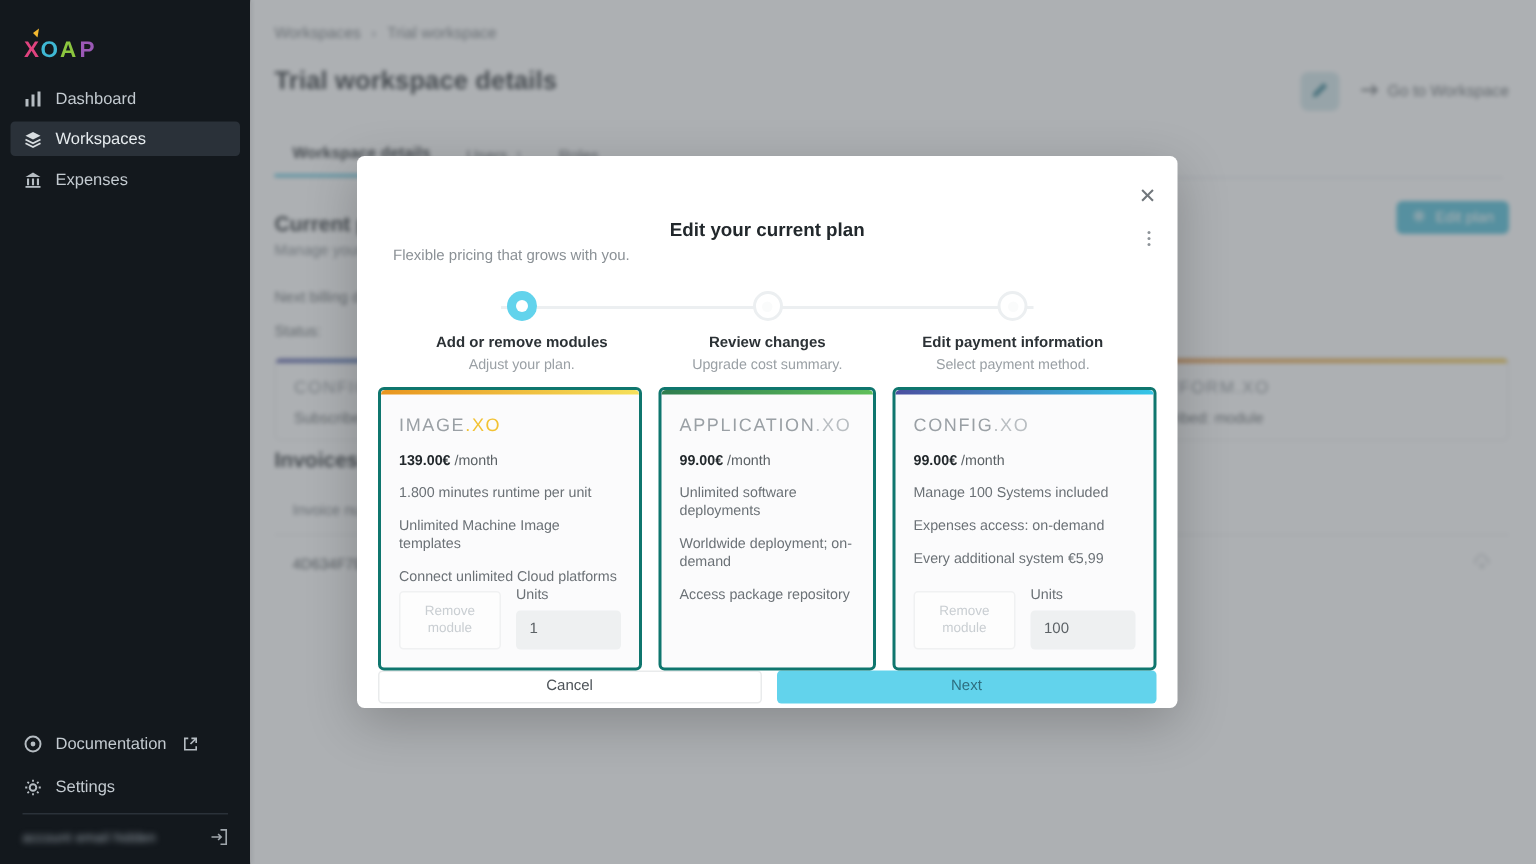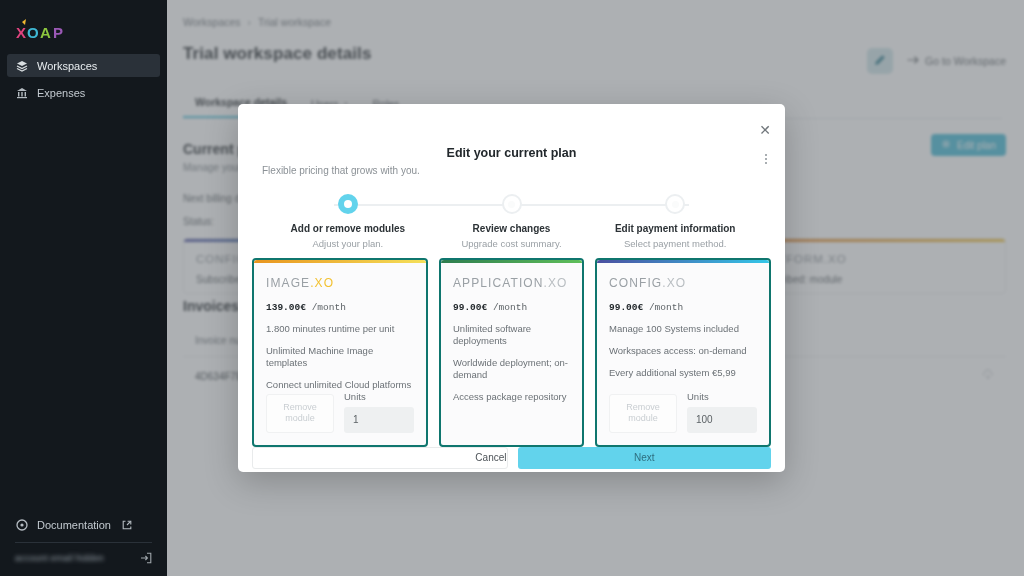--- a/index.html
+++ b/index.html
@@ -147,42 +147,42 @@
 
   .cards { display:flex; gap: 11px; padding: 10px 14px 0; }
   .card {
     flex:1; background:#fbfbfc; border:2px solid #0f766e; border-radius:4px;
     position:relative; padding: 16px 12px 12px; min-height: 158px;
     display:flex; flex-direction:column;
   }
   .card .topbar { position:absolute; left:0; top:0; right:0; height:3px; border-radius: 4px 4px 0 0; }
   .card-logo { font-size: 12px; letter-spacing: 1.1px; color:#9aa0a5; white-space:nowrap; }
   .card-logo .suffix { font-weight: 400; }
-  .price { margin-top: 12px; font-size: 9.5px; color:#5c6266;font-family:Liberation Mono, monospace; }
+  .price { margin-top: 12px; font-size: 9.5px; color:#5c6266; }
   .price b { font-size: 9.5px; color:#22282c; }
   .feat { margin-top: 10px; font-size: 9.5px; color:#6b7176; line-height: 1.25; }
   .card-foot { margin-top:auto; display:flex; align-items:flex-end; gap: 10px; }
   .mod-btn {
     background:#fdfdfd; border:1px solid #f0f1f2; border-radius:3px;
     font-size: 9px; color:#c9ced2; padding: 7px 8px; width: 68px;
     text-align:center; line-height:1.25; cursor:pointer;
     font-family:"Liberation Sans", sans-serif;
   }
   .units-wrap { }
   .units-lbl { font-size: 9.5px; color:#6b7176; margin-bottom: 5px; }
   .units-input {
     width: 70px; height: 26px; background:#eef0f1; border:none; border-radius:3px;
     font-size: 10px; color:#5c6266; padding: 0 9px;
     font-family:"Liberation Sans", sans-serif;
   }
 
   .modal-foot { margin-top: auto; display:flex; gap: 10px; padding: 0 14px 16px; }
   .btn-cancel {
     flex:1; height: 22px; background:#fff; border:1px solid #e9ebec; border-radius:3px;
-    font-size: 10px; color:#4d5358; cursor:pointer; font-family:"Liberation Sans", sans-serif;text-align:right;
+    font-size: 10px; color:#4d5358; cursor:pointer; font-family:"Liberation Sans", sans-serif;
   }
   .btn-next {
     flex:1; height: 22px; background:#62d3ec; border:none; border-radius:3px;
     font-size: 10px; color:#2e6f80; cursor:pointer; font-family:"Liberation Sans", sans-serif;
   }
 </style>
 </head>
 <body>
 
 <div id="app">
@@ -192,20 +192,30 @@
       <svg class="logo-svg" width="70" height="26" viewBox="0 0 70 26">
         <path d="M8 4 L12 1 L11 7 Z" fill="#f2b830"></path>
         <text x="2" y="20" font-family="Liberation Sans, sans-serif" font-size="15" font-weight="700" fill="#e0437f">X</text>
         <text x="13" y="20" font-family="Liberation Sans, sans-serif" font-size="15" font-weight="700" fill="#3fb8d4">O</text>
         <text x="26" y="20" font-family="Liberation Sans, sans-serif" font-size="15" font-weight="700" fill="#8cc63f">A</text>
         <text x="39" y="20" font-family="Liberation Sans, sans-serif" font-size="15" font-weight="700" fill="#9b59b6">P</text>
       </svg>
     </div>
 
     <nav class="nav">
+      <div class="nav-item">
+        <span class="nav-ico">
+          <svg width="12" height="12" viewBox="0 0 12 12">
+              <rect x="1" y="6" width="2" height="5" fill="#c3cad0"></rect>
+              <rect x="5" y="3" width="2" height="8" fill="#c3cad0"></rect>
+              <rect x="9" y="1" width="2" height="10" fill="#c3cad0"></rect>
+            </svg>
+        </span>
+        <span>Dashboard</span>
+      </div>
       <div class="nav-item active">
         <span class="nav-ico">
           <svg width="12" height="12" viewBox="0 0 12 12">
               <path d="M6 1 L11 3.5 L6 6 L1 3.5 Z" fill="#e7ecef"></path>
               <path d="M1 6 L6 8.5 L11 6" stroke="#e7ecef" stroke-width="1.2" fill="none"></path>
               <path d="M1 8.5 L6 11 L11 8.5" stroke="#e7ecef" stroke-width="1.2" fill="none"></path>
             </svg>
         </span>
         <span>Workspaces</span>
       </div>
@@ -232,20 +242,29 @@
             </svg>
         </span>
         <span>Documentation</span>
         <span class="nav-ico">
           <svg width="10" height="10" viewBox="0 0 10 10">
               <path d="M3.5 1.2 H1.2 V8.8 H8.8 V6.5" fill="none" stroke="#c3cad0" stroke-width="1.1"></path>
               <path d="M5.6 1.2 H8.8 V4.4" fill="none" stroke="#c3cad0" stroke-width="1.1"></path>
               <path d="M8.6 1.4 L5 5" stroke="#c3cad0" stroke-width="1.1"></path>
             </svg>
         </span>
+      </div>
+      <div class="nav-item">
+        <span class="nav-ico">
+          <svg width="12" height="12" viewBox="0 0 12 12">
+              <circle cx="6" cy="6" r="2.2" fill="none" stroke="#c3cad0" stroke-width="1.3"></circle>
+              <path d="M6 .8 V2.2 M6 9.8 V11.2 M.8 6 H2.2 M9.8 6 H11.2 M2.3 2.3 L3.3 3.3 M8.7 8.7 L9.7 9.7 M9.7 2.3 L8.7 3.3 M3.3 8.7 L2.3 9.7" stroke="#c3cad0" stroke-width="1.2"></path>
+            </svg>
+        </span>
+        <span>Settings</span>
       </div>
       <div class="side-sep"></div>
       <div class="acct-row">
         <span class="acct-mail">account email hidden</span>
         <span class="nav-ico logout-ico">
           <svg width="12" height="12" viewBox="0 0 12 12">
               <path d="M7 1.2 H10.8 V10.8 H7" fill="none" stroke="#c3cad0" stroke-width="1.1"></path>
               <path d="M1 6 H7.4 M5.4 4 L7.4 6 L5.4 8" fill="none" stroke="#c3cad0" stroke-width="1.1"></path>
             </svg>
         </span>
@@ -425,21 +444,21 @@
       <div class="card">
         <div class="topbar" style="background:linear-gradient(90deg,#4b4fa0,#34c6e8)"></div>
         <div class="card-logo">
           <span>CONFIG</span><span class="suffix" style="color:#b9bec2">.XO</span>
         </div>
         <div class="price">
           <b>99.00€</b>
           <span>/month</span>
         </div>
         <div class="feat">Manage 100 Systems included</div>
-        <div class="feat">Workspaces access: on-demand</div>
+        <div class="feat">Expenses access: on-demand</div>
         <div class="feat">Every additional system €5,99</div>
         <div class="card-foot">
           <button class="mod-btn">Remove module</button>
           <div class="units-wrap">
             <div class="units-lbl">Units</div>
             <input class="units-input" type="text" value="100" style="">
           </div>
         </div>
       </div>
 

